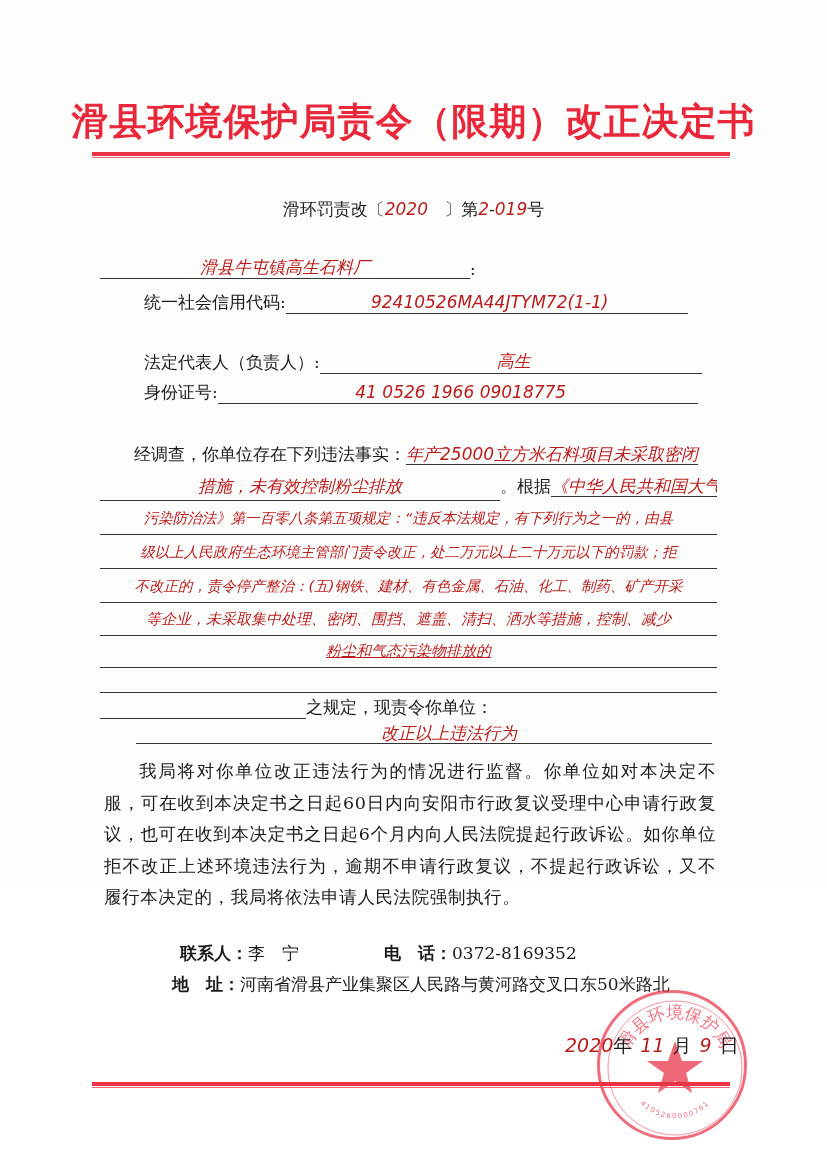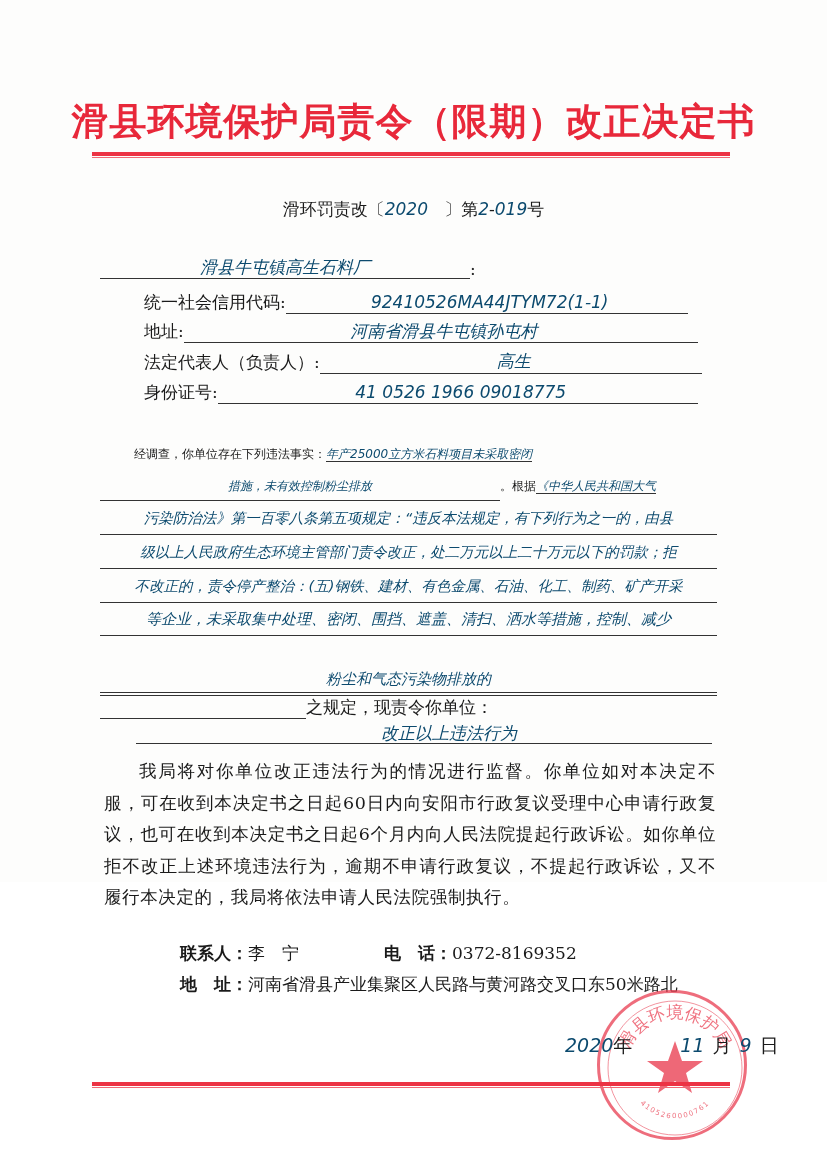--- a/index.html
+++ b/index.html
@@ -53,42 +53,42 @@
       position: absolute;
       left: 0;
       width: 827px;
       top: 198px;
       text-align: center;
       font-size: 17px;
     }
     .hand {
       font-family: "DejaVu Sans", "Liberation Sans", sans-serif;
       font-style: italic;
-      color: #0c4a6e;
+      color: #b91c1c;
       font-weight: normal;
       text-align: center;
     }
     .line-field {
       position: absolute;
       font-size: 17px;
       white-space: nowrap;
     }
     .line-field .u {
       display: inline-block;
       border-bottom: 1.5px solid #333;
       vertical-align: bottom;
       padding-left: 6px;
       height: 22px;
       line-height: 22px;
     }
     .para-line {
       position: absolute;
       left: 100px;
       width: 617px;
-      font-size: 12px;
+      font-size: 17px;
       white-space: nowrap;
       overflow: hidden;
       height: 30px;
       line-height: 28px;
       border-bottom: 1.5px solid #333;
     }
     .para-line.nb { border-bottom: none; }
     .body-text {
       position: absolute;
       left: 100px;
@@ -144,61 +144,58 @@
     <span>滑环罚责改〔</span><span class="hand">2020</span><span>&nbsp;&nbsp;&nbsp;</span><span>〕第</span><span class="hand">2</span><span>-</span><span class="hand">019</span><span>号</span>
   </div>
 
   <div class="line-field" style="left:100px; top:256px;">
     <span class="u hand" style="width:370px; padding-left:0;">滑县牛屯镇高生石料厂</span><span>:</span>
   </div>
 
   <div class="line-field" style="left:144px; top:291px;">
     <span>统一社会信用代码:</span><span class="u hand" style="width:396px;">92410526MA44JTYM72(1-1)</span>
   </div>
-  <div class="line-field" style="left:144px; top:320px;">
-    <span>地址:</span><span class="u hand" style="width:508px;">河南省滑县牛屯镇孙屯村</span>
-  </div>
   <div class="line-field" style="left:144px; top:351px;">
     <span>法定代表人（负责人）:</span><span class="u hand" style="width:376px;font-family:Liberation Serif, serif;">高生</span>
   </div>
   <div class="line-field" style="left:144px; top:381px;">
     <span>身份证号:</span><span class="u hand" style="width:474px;">41 0526 1966 09018775</span>
   </div>
 
   <div class="para-line" style="top:440px; border-bottom:none;">
     <span style="padding-left:34px;">经调查，你单位存在下列违法事实：</span><span class="hand" style="border-bottom:1.5px solid #333;">年产25000立方米石料项目未采取密闭</span>
   </div>
   <div class="para-line nb" style="top:472px;">
     <span class="hand" style="display:inline-block; width:400px; border-bottom:1.5px solid #333;">措施，未有效控制粉尘排放</span><span>。根据</span><span class="hand" style="border-bottom:1.5px solid #333;">《中华人民共和国大气</span>
   </div>
   <div class="para-line hand" style="top:504px; font-size:14.5px;">污染防治法》第一百零八条第五项规定：“违反本法规定，有下列行为之一的，由县</div>
   <div class="para-line hand" style="top:538px; font-size:14.5px;">级以上人民政府生态环境主管部门责令改正，处二万元以上二十万元以下的罚款；拒</div>
   <div class="para-line hand" style="top:572px; font-size:14.5px;">不改正的，责令停产整治：(五)钢铁、建材、有色金属、石油、化工、制药、矿产开采</div>
   <div class="para-line hand" style="top:605px; font-size:15px;">等企业，未采取集中处理、密闭、围挡、遮盖、清扫、洒水等措施，控制、减少</div>
-  <div class="para-line hand" style="top:665px; font-size:15px;">粉尘和气态污染物排放的</div>
+  <div class="para-line hand" style="top:637px; font-size:15px;text-decoration:underline;">粉尘和气态污染物排放的</div>
   <div class="para-line" style="top:662px;"></div>
 
   <div class="line-field" style="left:100px; top:696px;">
     <span class="u" style="width:206px; padding-left:0;"></span><span>之规定，现责令你单位：</span>
   </div>
   <div class="line-field" style="left:136px; top:722px;">
     <span class="u hand" style="width:576px; padding-left:50px; box-sizing:border-box;">改正以上违法行为</span>
   </div>
 
   <div class="body-text" style="top:752px;">
     <p>我局将对你单位改正违法行为的情况进行监督。你单位如对本决定不服，可在收到本决定书之日起60日内向安阳市行政复议受理中心申请行政复议，也可在收到本决定书之日起6个月内向人民法院提起行政诉讼。如你单位拒不改正上述环境违法行为，逾期不申请行政复议，不提起行政诉讼，又不履行本决定的，我局将依法申请人民法院强制执行。</p>
   </div>
 
   <div class="contact" style="left:140px; top:942px;">
     <b>联系人：</b><span>李　宁</span>
   </div>
   <div class="contact" style="left:344px; top:942px;">
     <b>电　话：</b><span>0372-8169352</span>
   </div>
-  <div class="contact" style="left:140px; top:973px;">
+  <div class="contact" style="left:132px; top:973px;">
     <b>地　址：</b><span>河南省滑县产业集聚区人民路与黄河路交叉口东50米路北</span>
   </div>
 
   <div class="seal">
     <svg width="150" height="150" viewBox="0 0 150 150">
       <defs>
         <path id="sealArc" d="M 28 92 A 50 50 0 1 1 122 92" fill="none"></path>
         <path id="codeArc" d="M 38 108 A 48 48 0 0 0 112 108" fill="none"></path>
       </defs>
       <circle cx="75" cy="75" r="67" fill="none" stroke="rgba(232,60,80,0.55)" stroke-width="1"></circle>
@@ -206,21 +203,21 @@
       <text font-size="17" fill="rgba(232,54,74,0.7)" font-family="DejaVu Serif, serif">
         <textPath href="#sealArc" startOffset="50%" text-anchor="middle">滑县环境保护局</textPath>
       </text>
       <text font-size="7" fill="rgba(232,54,74,0.7)" font-family="DejaVu Sans, sans-serif" letter-spacing="1.5">
         <textPath href="#codeArc" startOffset="50%" text-anchor="middle">4105260000761</textPath>
       </text>
     </svg>
   </div>
 
   <div class="date">
-    <span class="hand">2020</span><span>年</span><span class="hand" style="padding:0 8px;margin-left:40px;">11</span><span>月</span><span class="hand" style="padding:0 8px;">9</span><span>日</span>
+    <span class="hand">2020</span><span>年</span><span class="hand" style="padding:0 8px;">11</span><span>月</span><span class="hand" style="padding:0 8px;">9</span><span>日</span>
   </div>
 
   <div class="red-rule bottom-rule">
     <div class="thick"></div>
       <div class="thin"></div>
   </div>
 
 </div>
 
 </body></html>

